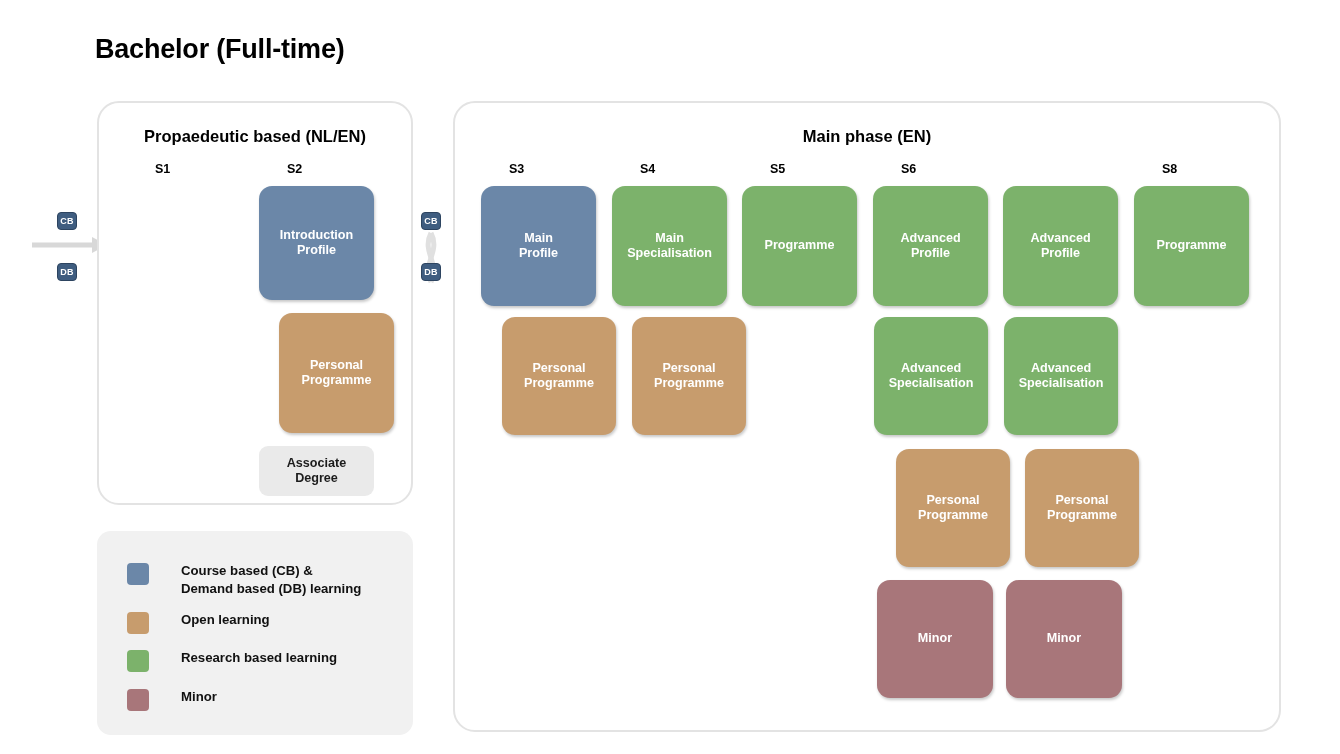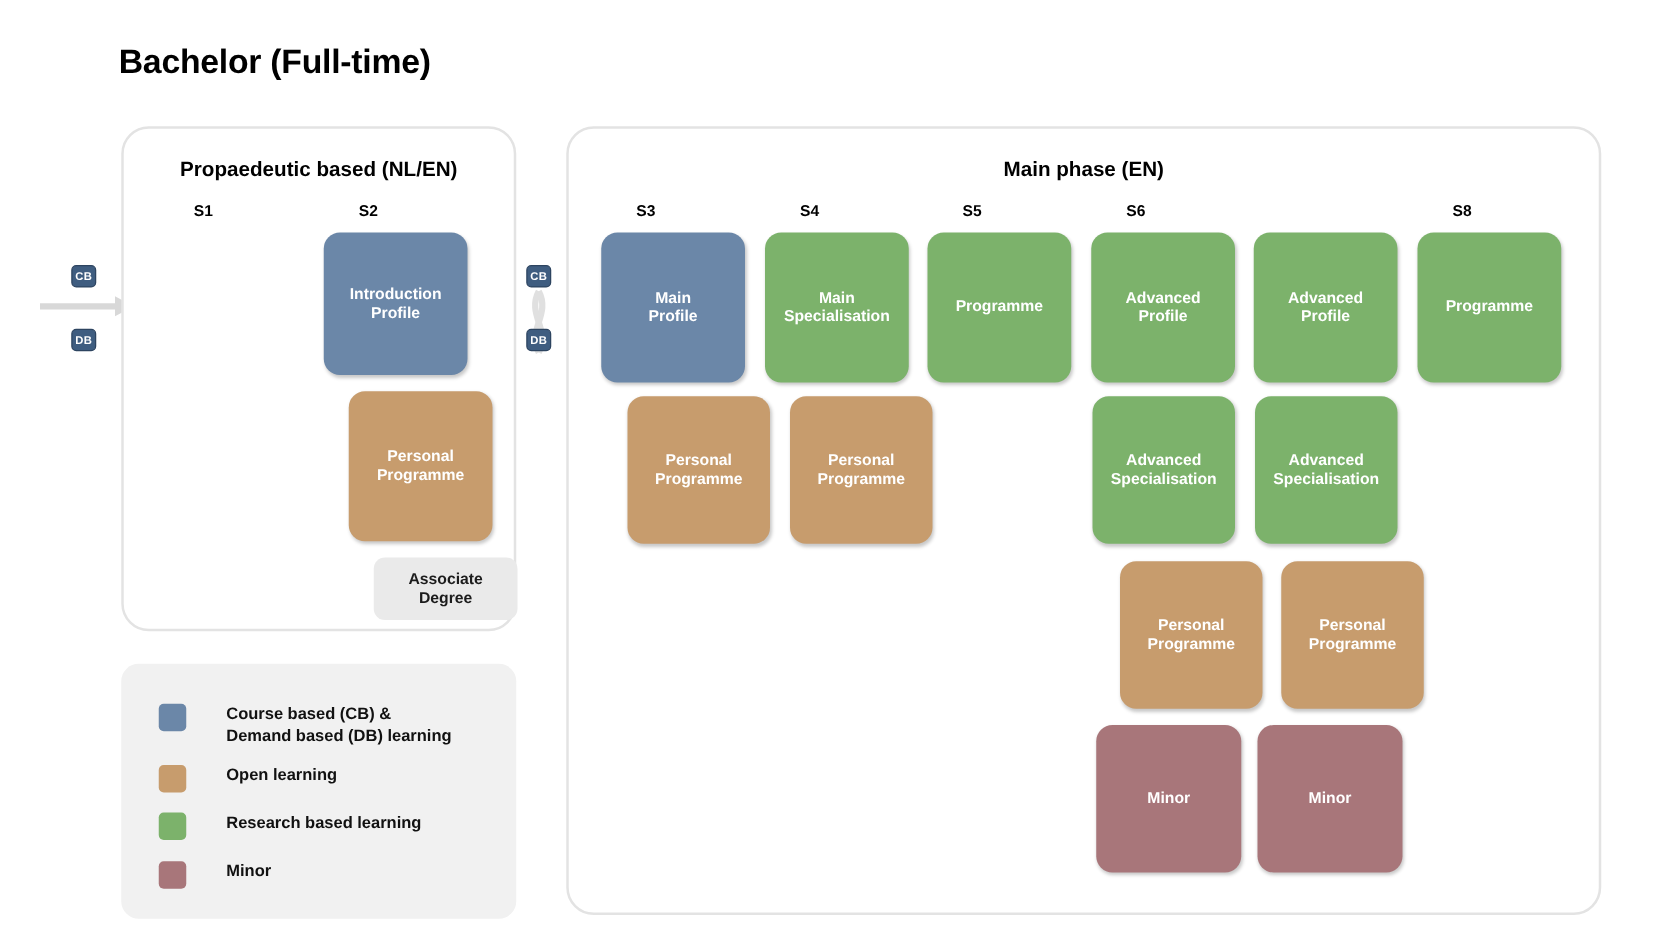--- a/index.html
+++ b/index.html
@@ -87,21 +87,20 @@
   .box.blue  { background: #6b87a8; }
   .box.green { background: #7cb26b; }
   .box.tan   { background: #c79c6d; margin-left: 20px; }
   .box.minor { background: #a8767a; }
   .box.assoc {
     background: #eaeaea;
     color: #1c1c1c;
     border-radius: 9px;
     box-shadow: none;
     font-size: 12.6px;
-    margin-left: 40px;
   }
 
   
   .badge {
     position: absolute;
     width: 20px;
     height: 18px;
     border-radius: 4px;
     background: #3f5d80;
     border: 1px solid #2d4460;

